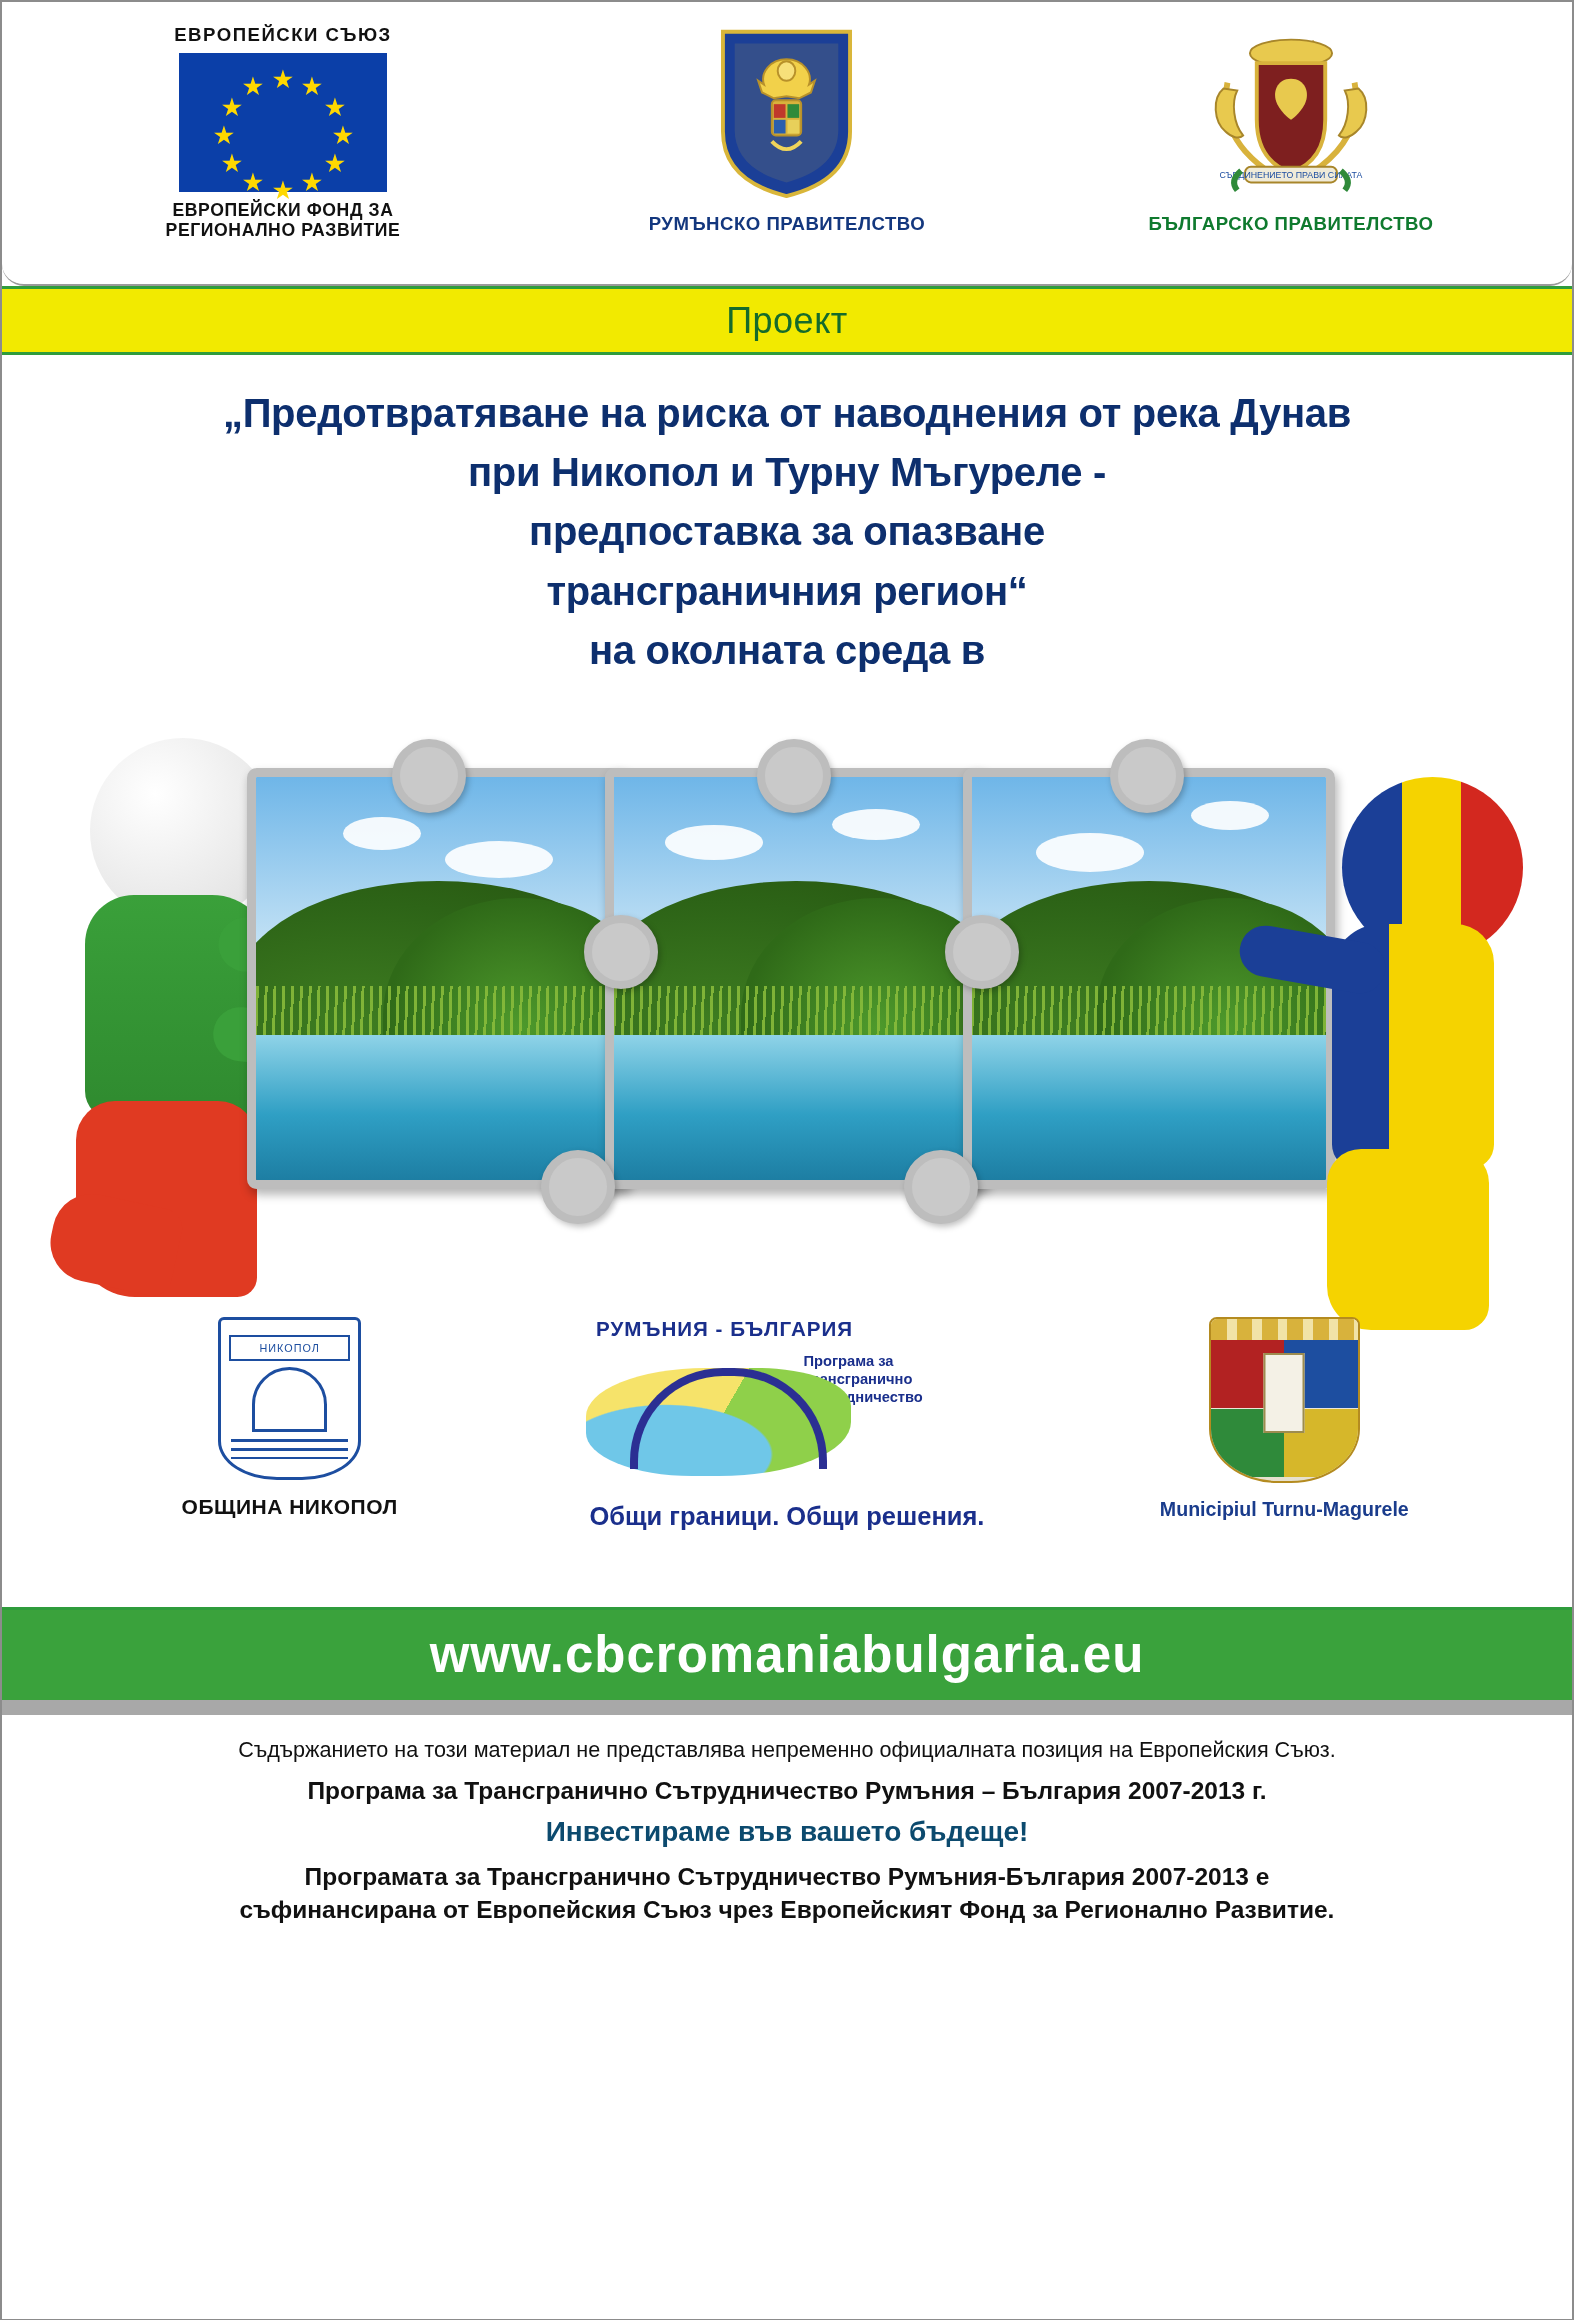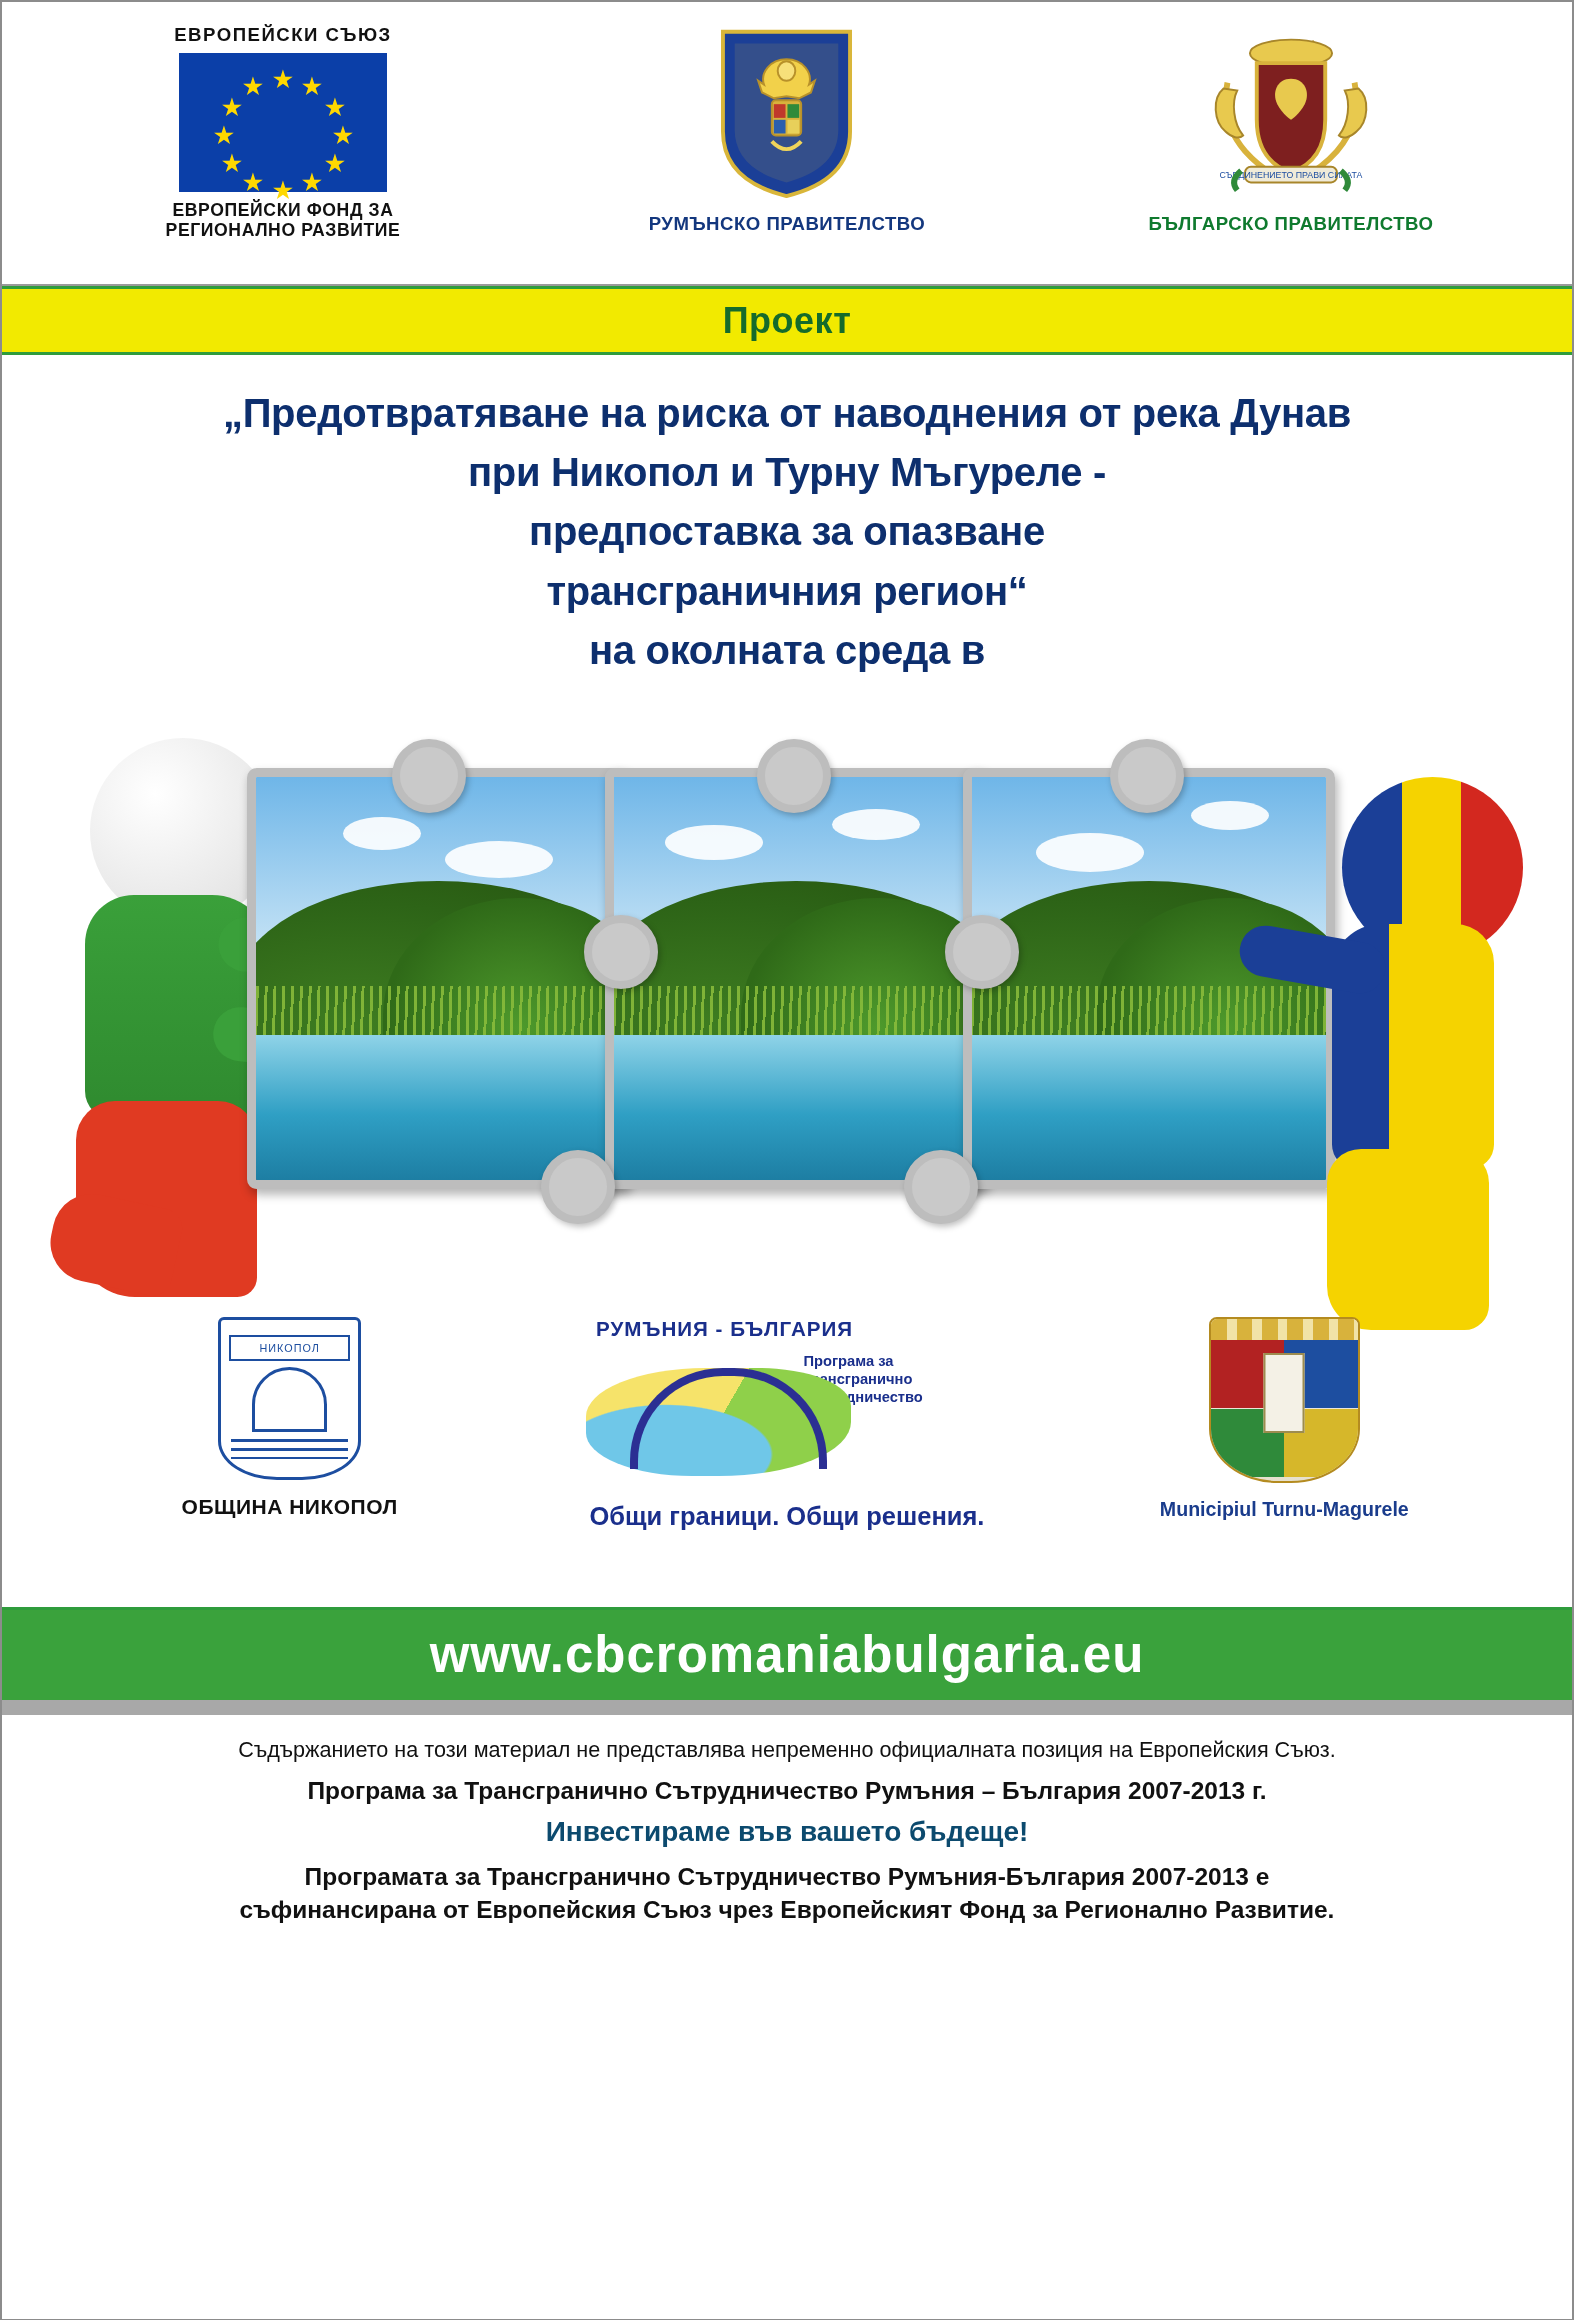--- a/index.html
+++ b/index.html
@@ -27,20 +27,21 @@
 
   
   .header {
     display: flex;
     align-items: flex-start;
     justify-content: space-around;
     padding: 21.6px 29px 7.8px 29px;
     border-bottom: 2.9px solid #9a9a9a;
     height: 284px;
     box-sizing: border-box;
+    border-radius: 22px;
   }
   .emblem-block {
     display: flex;
     flex-direction: column;
     align-items: center;
     text-align: center;
     width: 33%;
   }
   .eu-top-label {
     font-size: 18.6px;
@@ -108,21 +109,21 @@
     height: 63px;
     background: #f2ea00;
     border-top: 3.9px solid #2f9c3c;
     border-bottom: 3.9px solid #2f9c3c;
     display: flex;
     align-items: center;
     justify-content: center;
   }
   .project-bar-text {
     font-size: 36px;
-    font-weight: bold;
+    font-weight: normal;
     color: #156b2b;
     letter-spacing: 0.5px;
   }
 
   
   .title-wrap {
     padding: 29px 39px 3.9px 39px;
     text-align: center;
   }
   .title-line {

